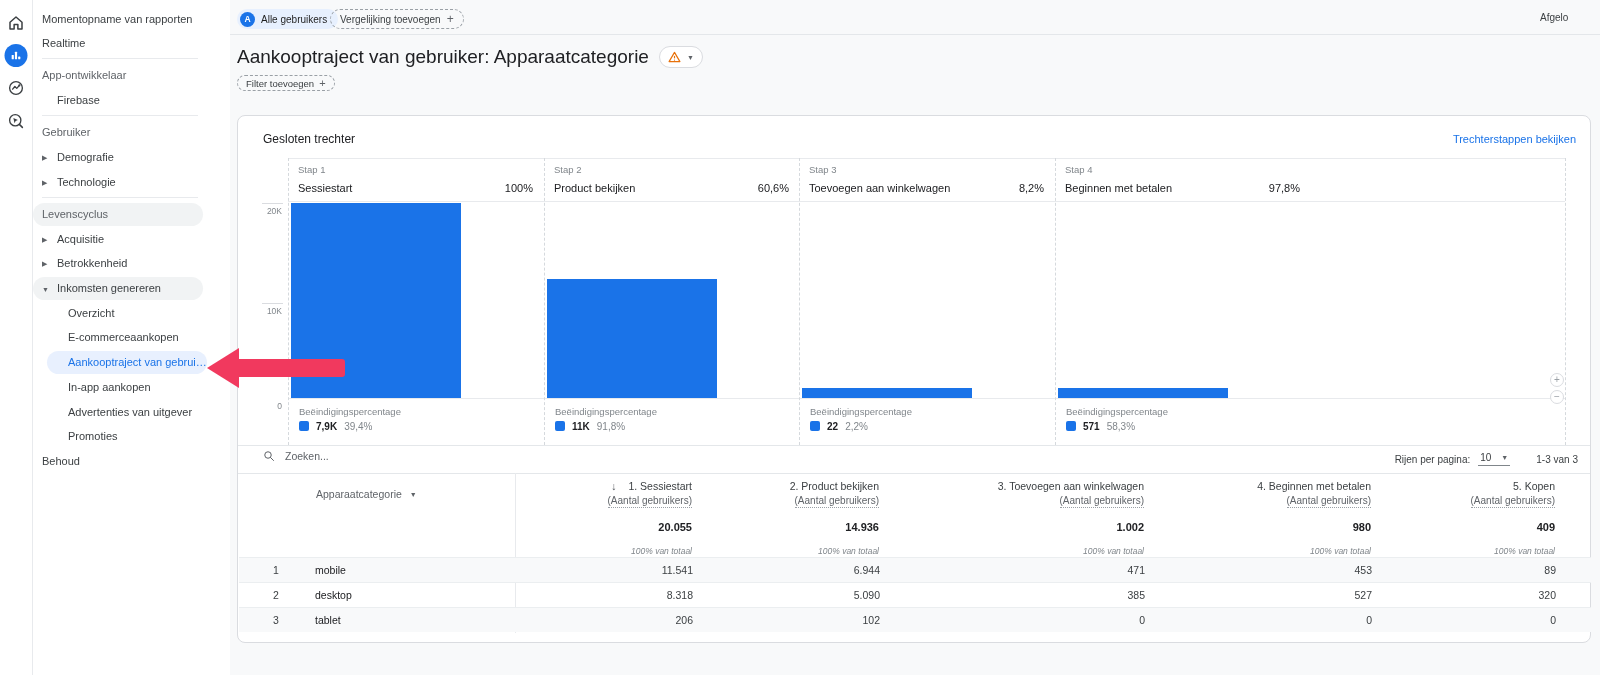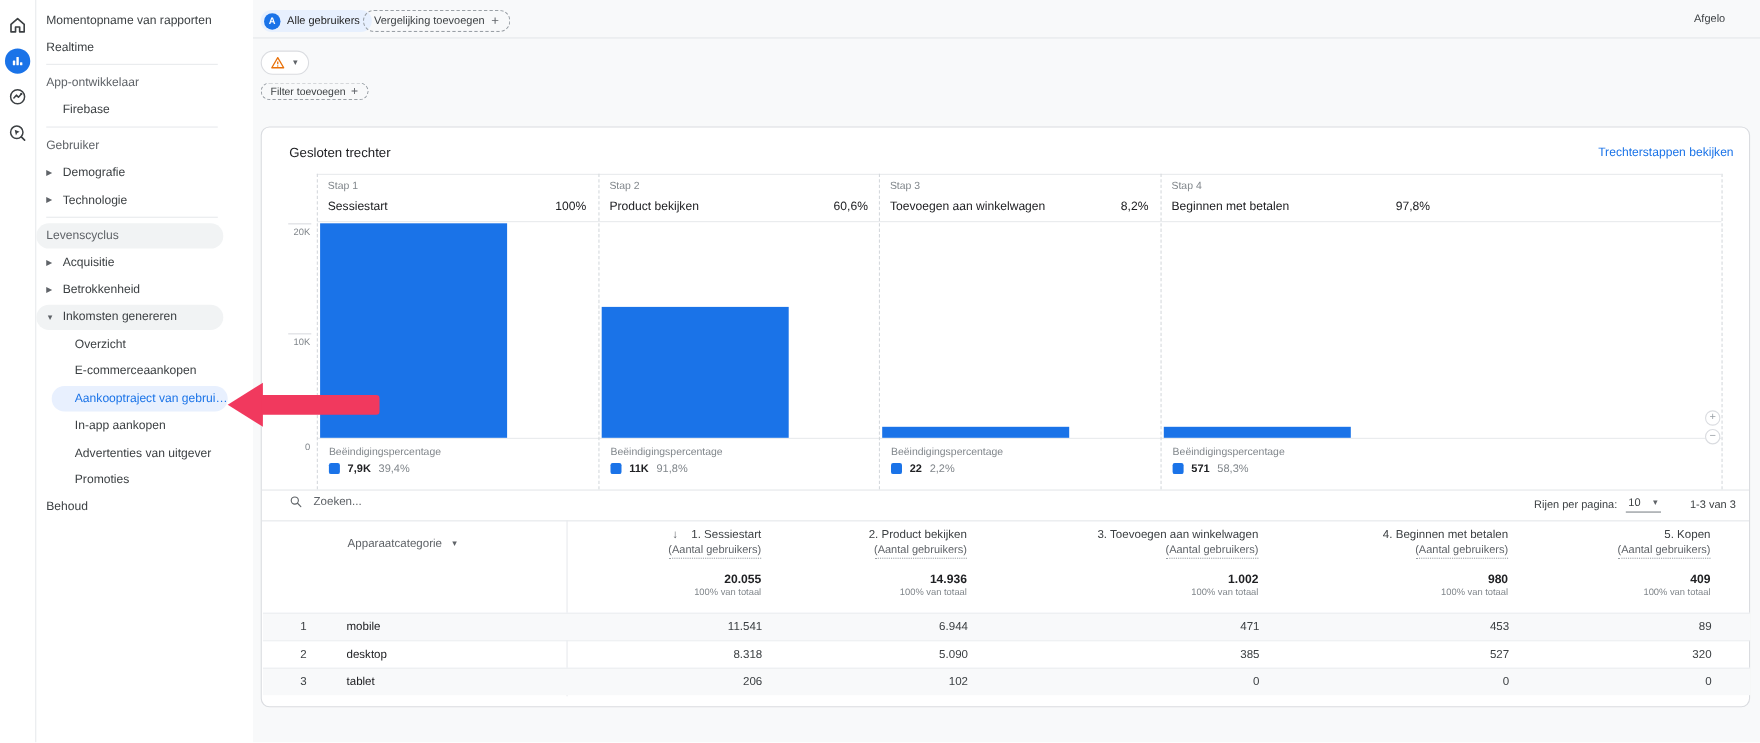--- a/index.html
+++ b/index.html
@@ -66,21 +66,21 @@
   .pgcount { margin-left:26px; }
 
   .dimhead { position:absolute; left:78px; top:372px; display:flex; align-items:center; gap:8px; font-size:10.5px; color:#5f6368; cursor:pointer; }
   .vsep { position:absolute; left:277px; top:357px; height:160px; border-left:1px solid #e8eaed; }
   .mh { position:absolute; top:364px; width:240px; text-align:right; cursor:pointer; }
   .mh .l1 { font-size:10.5px; color:#3c4043; line-height:13px; }
   .mh .sort { margin-right:12px; color:#5f6368; }
   .mh .l2 { font-size:10px; color:#5f6368; line-height:15px; }
   .mh .l2 span { border-bottom:1px dotted #9aa0a6; padding-bottom:1px; }
   .mh .tot { margin-top:13px; font-weight:bold; font-size:11px; color:#202124; }
-  .mh .sub { margin-top:0; font-size:8.5px; color:#80868b; }
+  .mh .sub { margin-top:13px; font-size:8.5px; color:#80868b;font-style:italic; }
 
   .trow { position:absolute; left:1px; width:1352px; height:25px; border-top:1px solid #ebeef0; font-size:10.5px; color:#3c4043; }
   .trow.odd { background:#f8f9fa; }
   .trow span { position:absolute; top:6px; }
   .ri { left:34px; }
   .rd { left:76px; font-weight:500; color:#202124; }
   .rv { text-align:right; }
 
   
   .arrow { position:absolute; z-index:50; }
@@ -197,20 +197,21 @@
         <span>Alle gebruikers</span>
       </div>
       <div class="chip-dash" style="left:100px">
         <span>Vergelijking toevoegen</span>
         <span class="plus">+</span>
       </div>
       <div class="daterange">Afgelo</div>
     </div>
 
     <div class="titlerow">
+      <span class="ptitle">Aankooptraject van gebruiker: Apparaatcategorie</span>
       <span class="warnpill">
         <svg width="13" height="12" viewBox="0 0 24 22">
             <path d="M12 2.5 L22 19.5 H2 Z" fill="none" stroke="#e8710a" stroke-width="2.2" stroke-linejoin="round"></path>
             <line x1="12" y1="9" x2="12" y2="13.5" stroke="#e8710a" stroke-width="2.2"></line>
             <circle cx="12" cy="16.6" r="1.2" fill="#e8710a"></circle>
           </svg>
         <span class="caret">▼</span>
       </span>
     </div>
 

